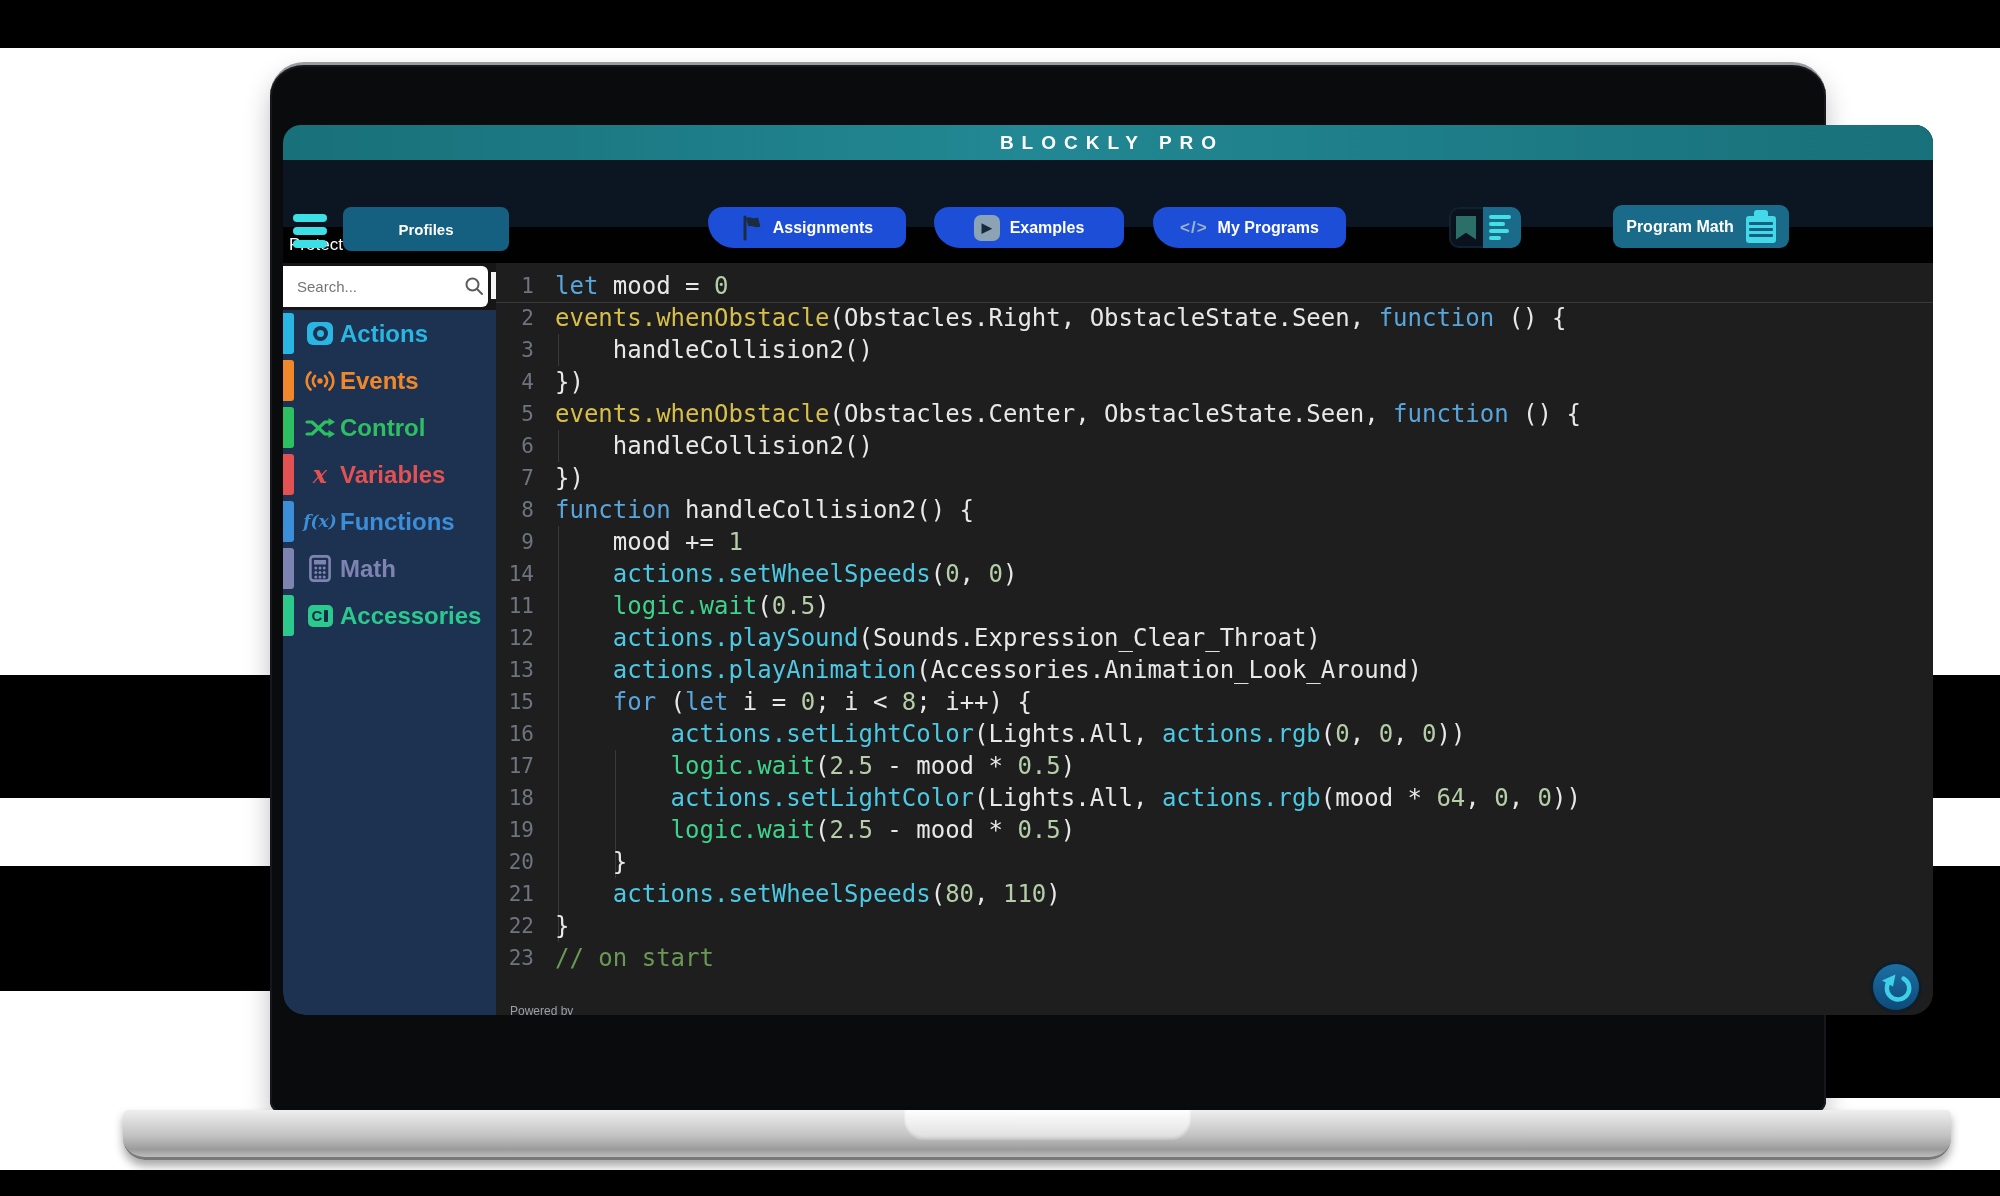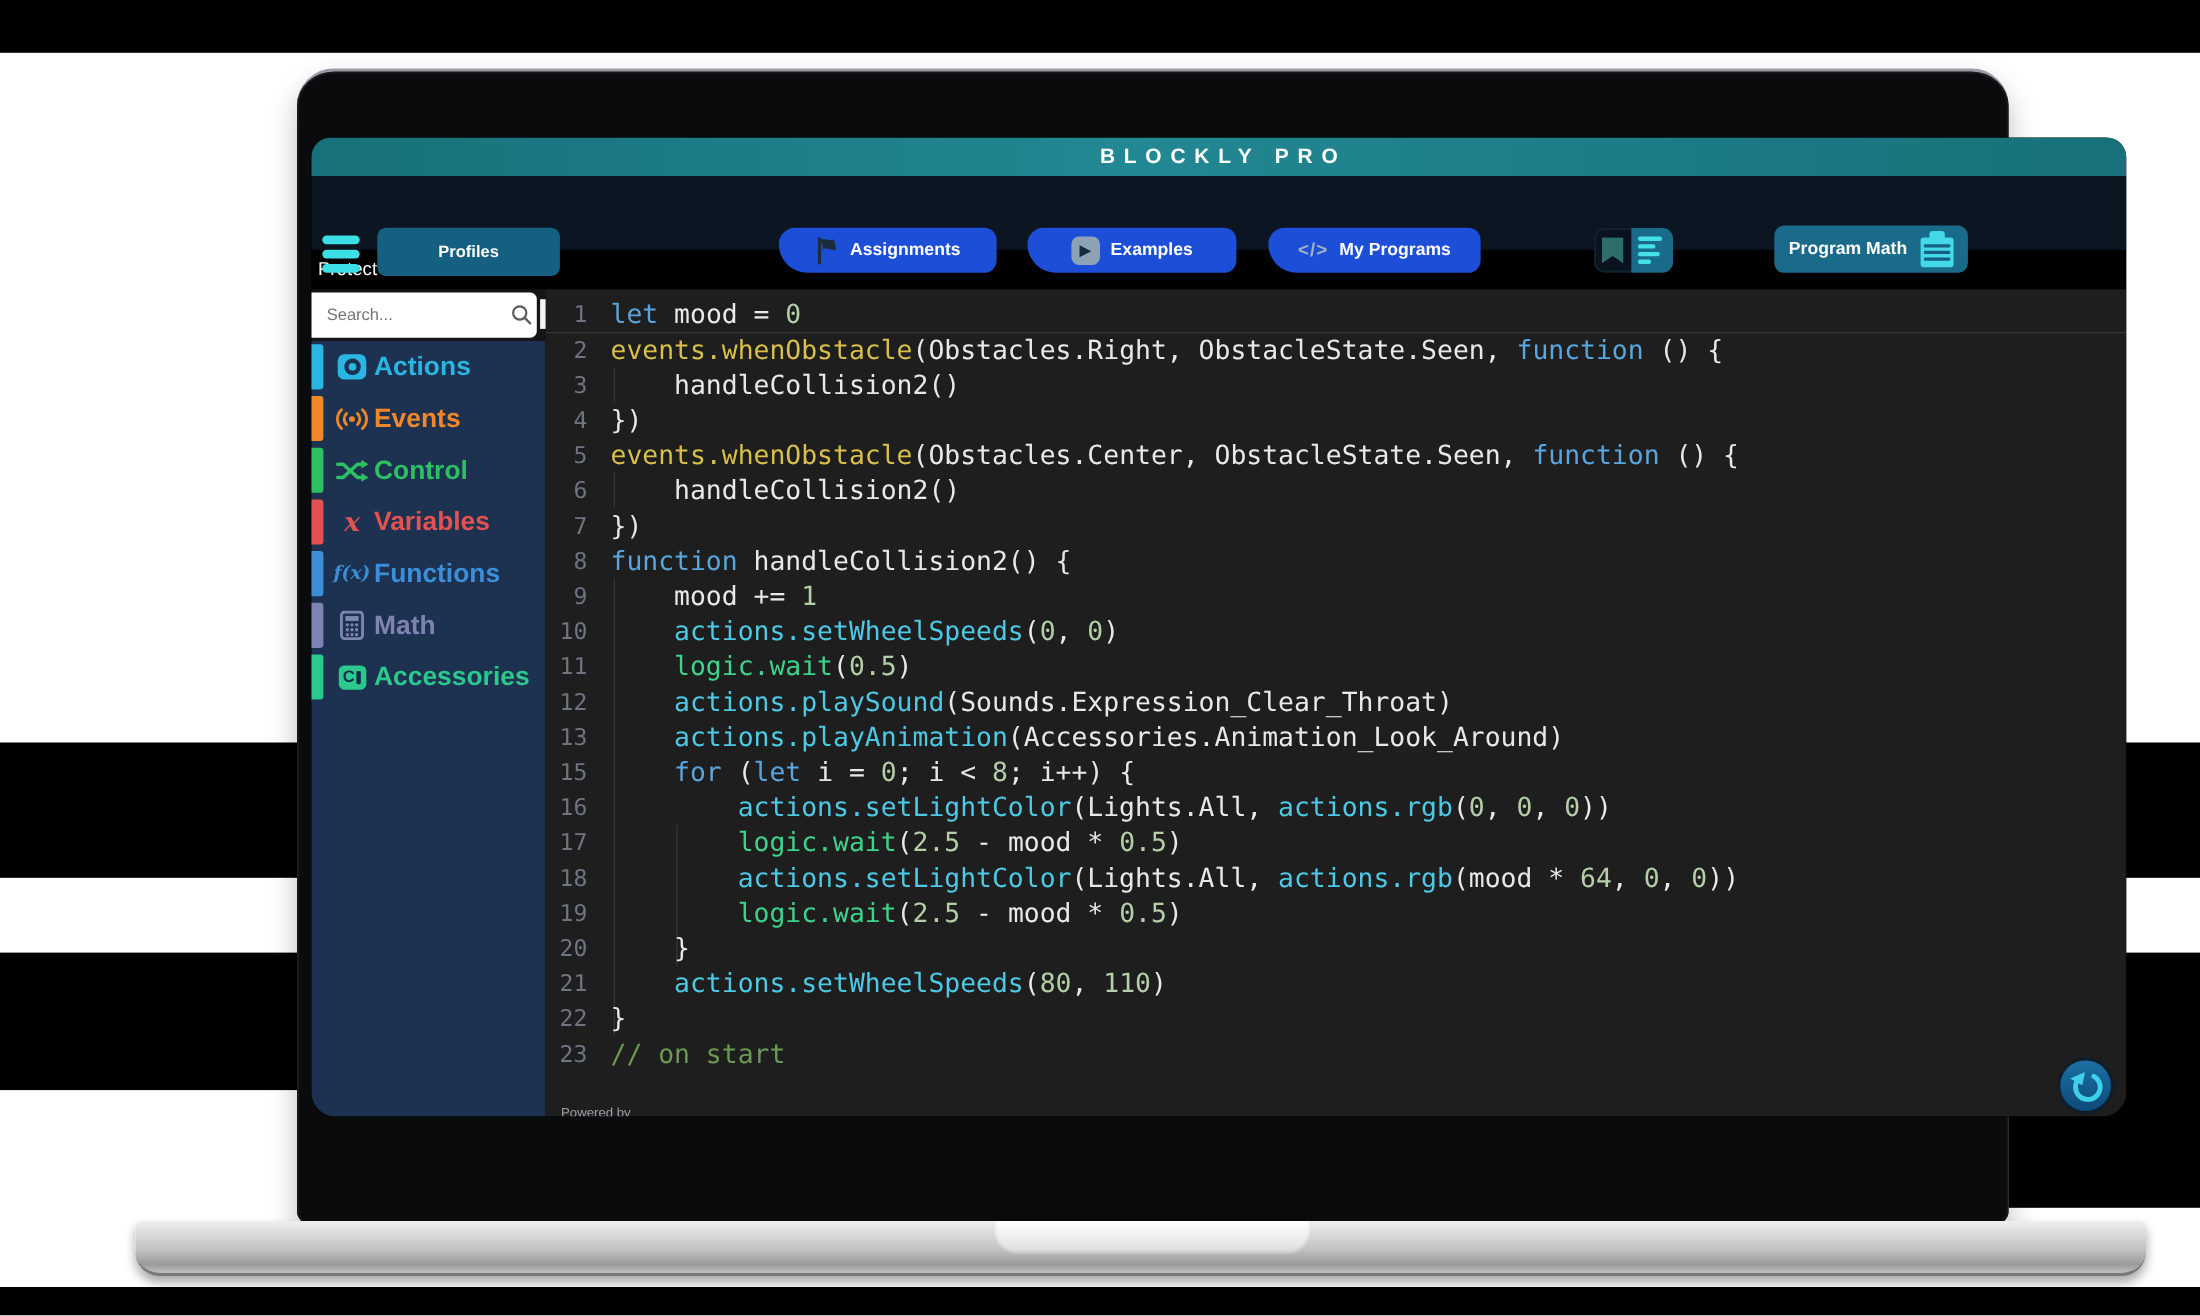--- a/index.html
+++ b/index.html
@@ -281,21 +281,21 @@
         <div class="code" id="code">
             <div class="code-line"><span class="gut">1</span><span class="src"><span class="tk-kw">let</span><span class="tk-pl"> mood = </span><span class="tk-num">0</span></span></div>
             <div class="code-line"><span class="gut">2</span><span class="src"><span class="tk-fg">events.whenObstacle</span><span class="tk-pl">(Obstacles.Right, ObstacleState.Seen, </span><span class="tk-kw">function</span><span class="tk-pl"> () {</span></span></div>
             <div class="code-line"><span class="gut">3</span><span class="src">    <span class="tk-pl">handleCollision2()</span></span></div>
             <div class="code-line"><span class="gut">4</span><span class="src"><span class="tk-pl">})</span></span></div>
             <div class="code-line"><span class="gut">5</span><span class="src"><span class="tk-fg">events.whenObstacle</span><span class="tk-pl">(Obstacles.Center, ObstacleState.Seen, </span><span class="tk-kw">function</span><span class="tk-pl"> () {</span></span></div>
             <div class="code-line"><span class="gut">6</span><span class="src">    <span class="tk-pl">handleCollision2()</span></span></div>
             <div class="code-line"><span class="gut">7</span><span class="src"><span class="tk-pl">})</span></span></div>
             <div class="code-line"><span class="gut">8</span><span class="src"><span class="tk-kw">function</span><span class="tk-pl"> handleCollision2() {</span></span></div>
             <div class="code-line"><span class="gut">9</span><span class="src">    <span class="tk-pl">mood += </span><span class="tk-num">1</span></span></div>
-            <div class="code-line"><span class="gut">10</span><span class="src">    <span class="tk-fc">actions.setWheelSpeeds</span><span class="tk-pl">(</span><span class="tk-num">0</span><span class="tk-pl">, </span><span class="tk-num">0</span><span class="tk-pl">)</span></span></div>
+            <div class="code-line"><span class="gut">14</span><span class="src">    <span class="tk-fc">actions.setWheelSpeeds</span><span class="tk-pl">(</span><span class="tk-num">0</span><span class="tk-pl">, </span><span class="tk-num">0</span><span class="tk-pl">)</span></span></div>
             <div class="code-line"><span class="gut">11</span><span class="src">    <span class="tk-fgl">logic.wait</span><span class="tk-pl">(</span><span class="tk-num">0.5</span><span class="tk-pl">)</span></span></div>
             <div class="code-line"><span class="gut">12</span><span class="src">    <span class="tk-fc">actions.playSound</span><span class="tk-pl">(Sounds.Expression_Clear_Throat)</span></span></div>
             <div class="code-line"><span class="gut">13</span><span class="src">    <span class="tk-fc">actions.playAnimation</span><span class="tk-pl">(Accessories.Animation_Look_Around)</span></span></div>
             <div class="code-line"><span class="gut">15</span><span class="src">    <span class="tk-kw">for</span><span class="tk-pl"> (</span><span class="tk-kw">let</span><span class="tk-pl"> i = </span><span class="tk-num">0</span><span class="tk-pl">; i &lt; </span><span class="tk-num">8</span><span class="tk-pl">; i++) {</span></span></div>
             <div class="code-line"><span class="gut">16</span><span class="src">        <span class="tk-fc">actions.setLightColor</span><span class="tk-pl">(Lights.All, </span><span class="tk-fc">actions.rgb</span><span class="tk-pl">(</span><span class="tk-num">0</span><span class="tk-pl">, </span><span class="tk-num">0</span><span class="tk-pl">, </span><span class="tk-num">0</span><span class="tk-pl">))</span></span></div>
             <div class="code-line"><span class="gut">17</span><span class="src">        <span class="tk-fgl">logic.wait</span><span class="tk-pl">(</span><span class="tk-num">2.5</span><span class="tk-pl"> - mood * </span><span class="tk-num">0.5</span><span class="tk-pl">)</span></span></div>
             <div class="code-line"><span class="gut">18</span><span class="src">        <span class="tk-fc">actions.setLightColor</span><span class="tk-pl">(Lights.All, </span><span class="tk-fc">actions.rgb</span><span class="tk-pl">(mood * </span><span class="tk-num">64</span><span class="tk-pl">, </span><span class="tk-num">0</span><span class="tk-pl">, </span><span class="tk-num">0</span><span class="tk-pl">))</span></span></div>
             <div class="code-line"><span class="gut">19</span><span class="src">        <span class="tk-fgl">logic.wait</span><span class="tk-pl">(</span><span class="tk-num">2.5</span><span class="tk-pl"> - mood * </span><span class="tk-num">0.5</span><span class="tk-pl">)</span></span></div>
             <div class="code-line"><span class="gut">20</span><span class="src">    <span class="tk-pl">}</span></span></div>
             <div class="code-line"><span class="gut">21</span><span class="src">    <span class="tk-fc">actions.setWheelSpeeds</span><span class="tk-pl">(</span><span class="tk-num">80</span><span class="tk-pl">, </span><span class="tk-num">110</span><span class="tk-pl">)</span></span></div>

